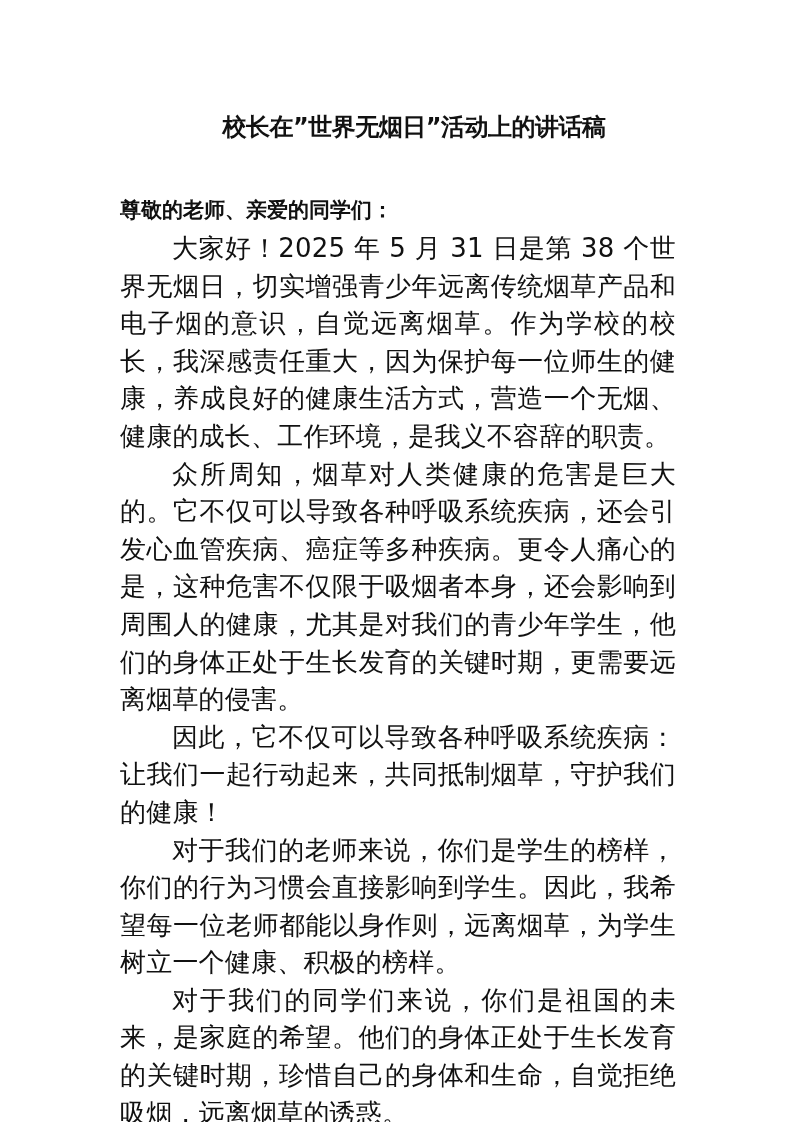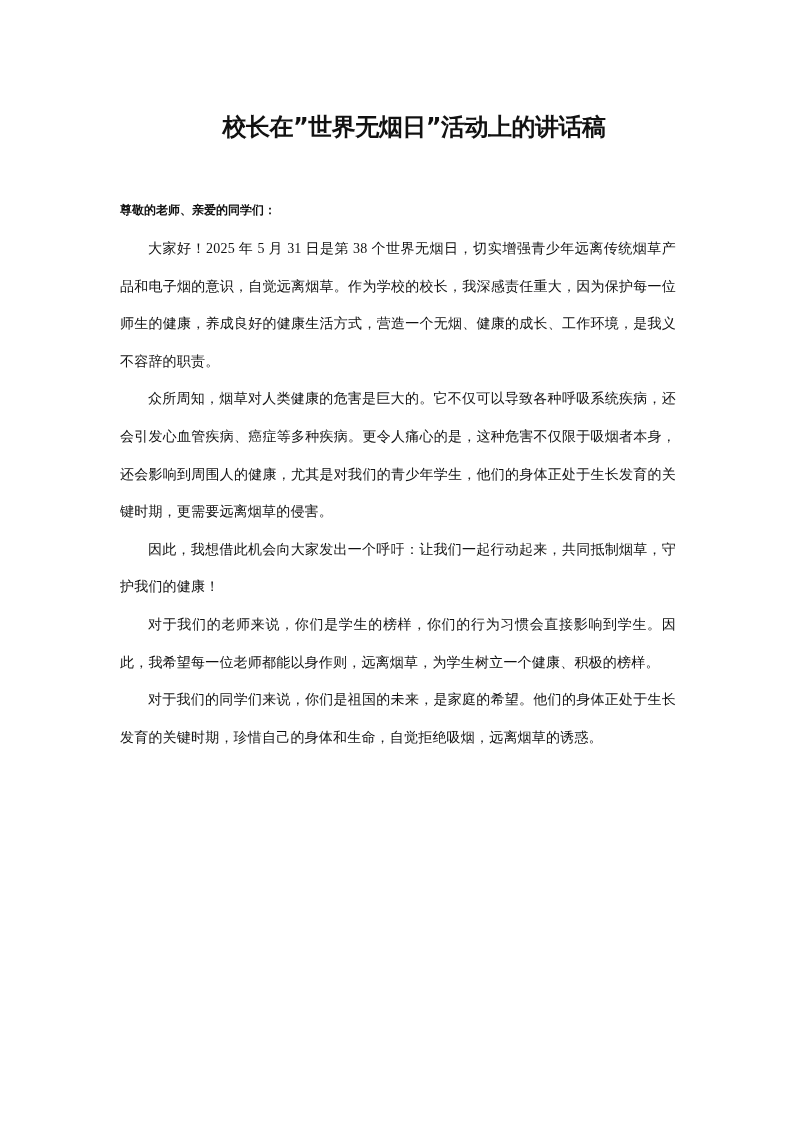--- a/index.html
+++ b/index.html
@@ -1,31 +1,31 @@
 <!DOCTYPE html>
 <html><head>
 <meta charset="utf-8">
 <style>
   html, body { margin: 0; padding: 0; background: #ffffff; }
   body { width: 793px; height: 1122px; position: relative; overflow: hidden;
          font-family: "DejaVu Sans", "Liberation Sans", sans-serif; color: #111; }
   .page { position: absolute; left: 120px; top: 0; width: 556px; }
   .title { position: absolute; left: 16px; width: 556px; top: 109px; text-align: center;
            font-size: 24px; font-weight: bold; line-height: 36px; white-space: nowrap; letter-spacing: -0.5px; }
-  .salutation { position: absolute; left: 0; top: 193px; font-size: 12px; font-weight: bold; line-height: 34px; white-space: nowrap; }
+  .salutation { position: absolute; left: 0; top: 193px; font-size: 21px; font-weight: bold; line-height: 34px; white-space: nowrap; }
   .body { position: absolute; left: 0; top: 230px; width: 556px; }
-  .para { margin: 0; font-size: 14px; line-height: 37.6px; text-indent: 2em; text-align: justify;
-          letter-spacing: 0.2px; font-family: Liberation Serif, serif; }
+  .para { margin: 0; font-size: 26px; line-height: 37.6px; text-indent: 2em; text-align: justify;
+          letter-spacing: 0.2px; }
 </style>
 </head>
 <body>
 
 <div class="page">
   <div class="title">校长在”世界无烟日”活动上的讲话稿</div>
   <div class="salutation">尊敬的老师、亲爱的同学们：</div>
   <div class="body">
     <p class="para">大家好！2025 年 5 月 31 日是第 38 个世界无烟日，切实增强青少年远离传统烟草产品和电子烟的意识，自觉远离烟草。作为学校的校长，我深感责任重大，因为保护每一位师生的健康，养成良好的健康生活方式，营造一个无烟、健康的成长、工作环境，是我义不容辞的职责。</p>
     <p class="para">众所周知，烟草对人类健康的危害是巨大的。它不仅可以导致各种呼吸系统疾病，还会引发心血管疾病、癌症等多种疾病。更令人痛心的是，这种危害不仅限于吸烟者本身，还会影响到周围人的健康，尤其是对我们的青少年学生，他们的身体正处于生长发育的关键时期，更需要远离烟草的侵害。</p>
-    <p class="para">因此，我想借此机会向大家发出一个呼吁：让我们一起行动起来，共同抵制烟草，守护我们的健康！</p>
+    <p class="para">因此，它不仅可以导致各种呼吸系统疾病：让我们一起行动起来，共同抵制烟草，守护我们的健康！</p>
     <p class="para">对于我们的老师来说，你们是学生的榜样，你们的行为习惯会直接影响到学生。因此，我希望每一位老师都能以身作则，远离烟草，为学生树立一个健康、积极的榜样。</p>
     <p class="para">对于我们的同学们来说，你们是祖国的未来，是家庭的希望。他们的身体正处于生长发育的关键时期，珍惜自己的身体和生命，自觉拒绝吸烟，远离烟草的诱惑。</p>
   </div>
 </div>
 
 </body></html>

